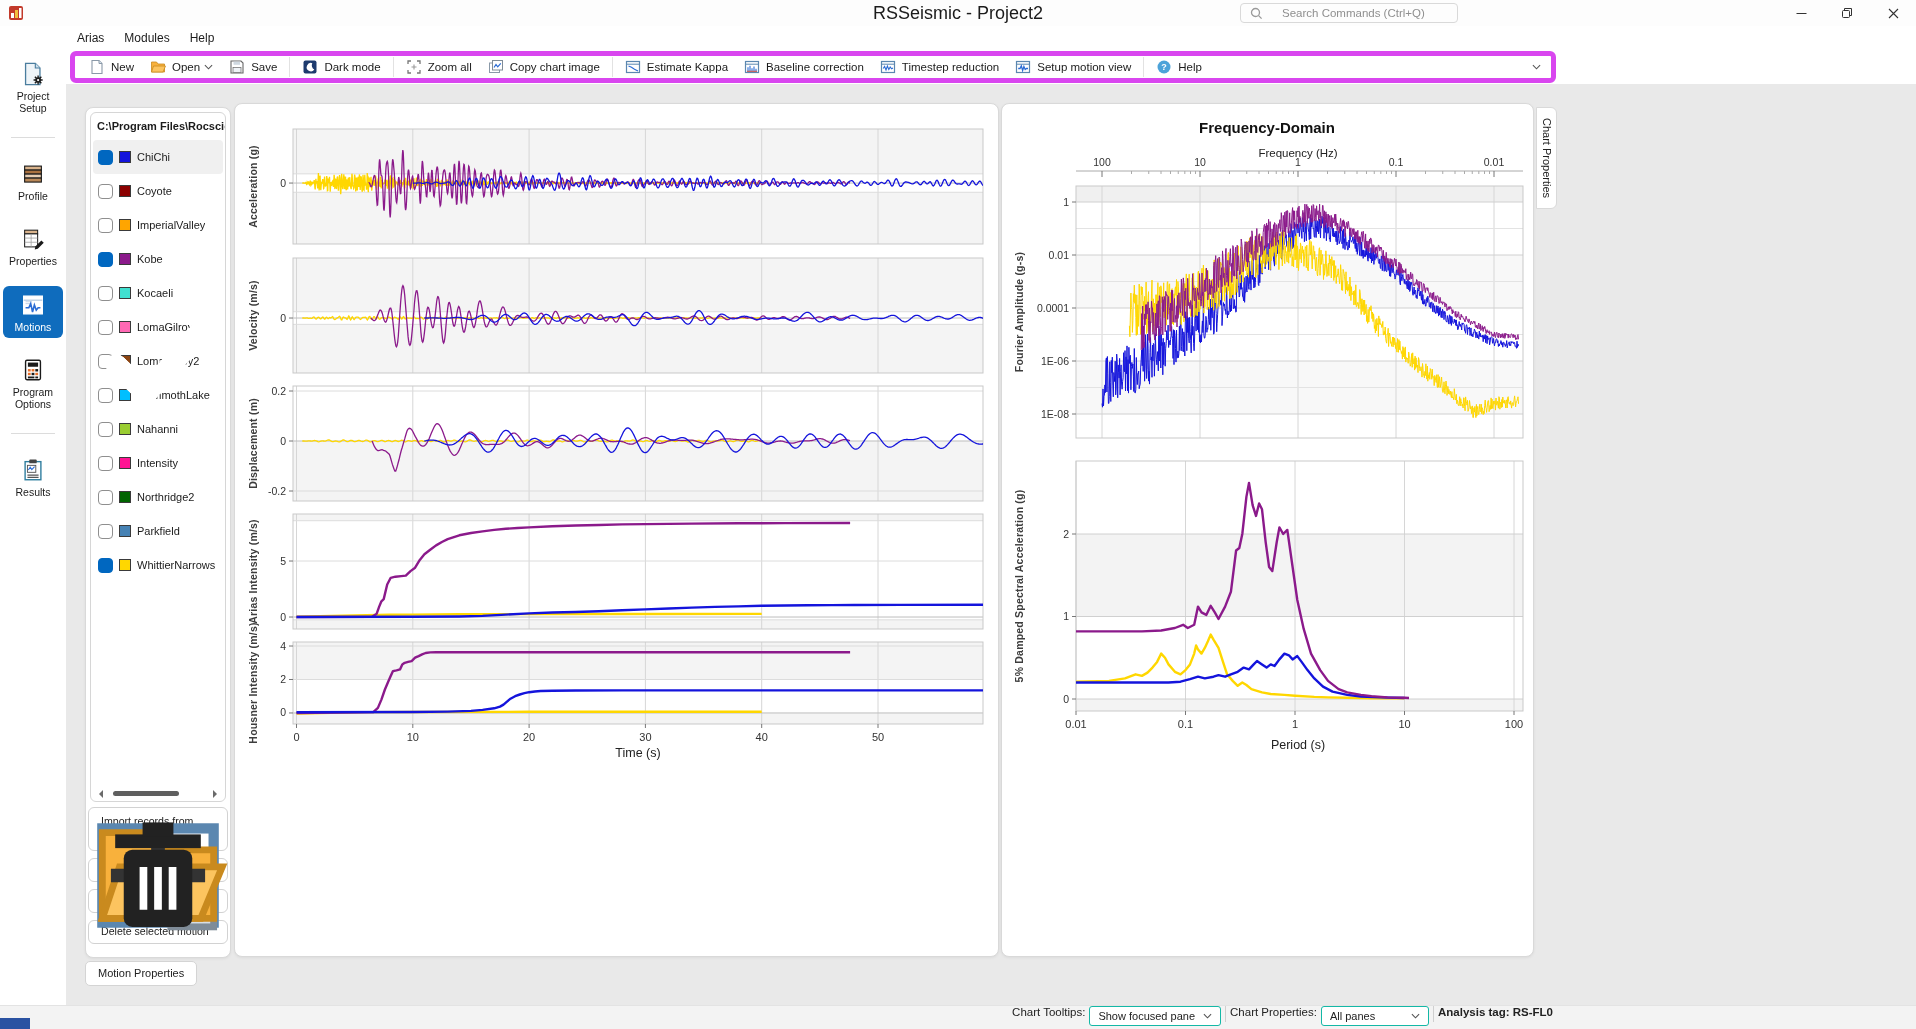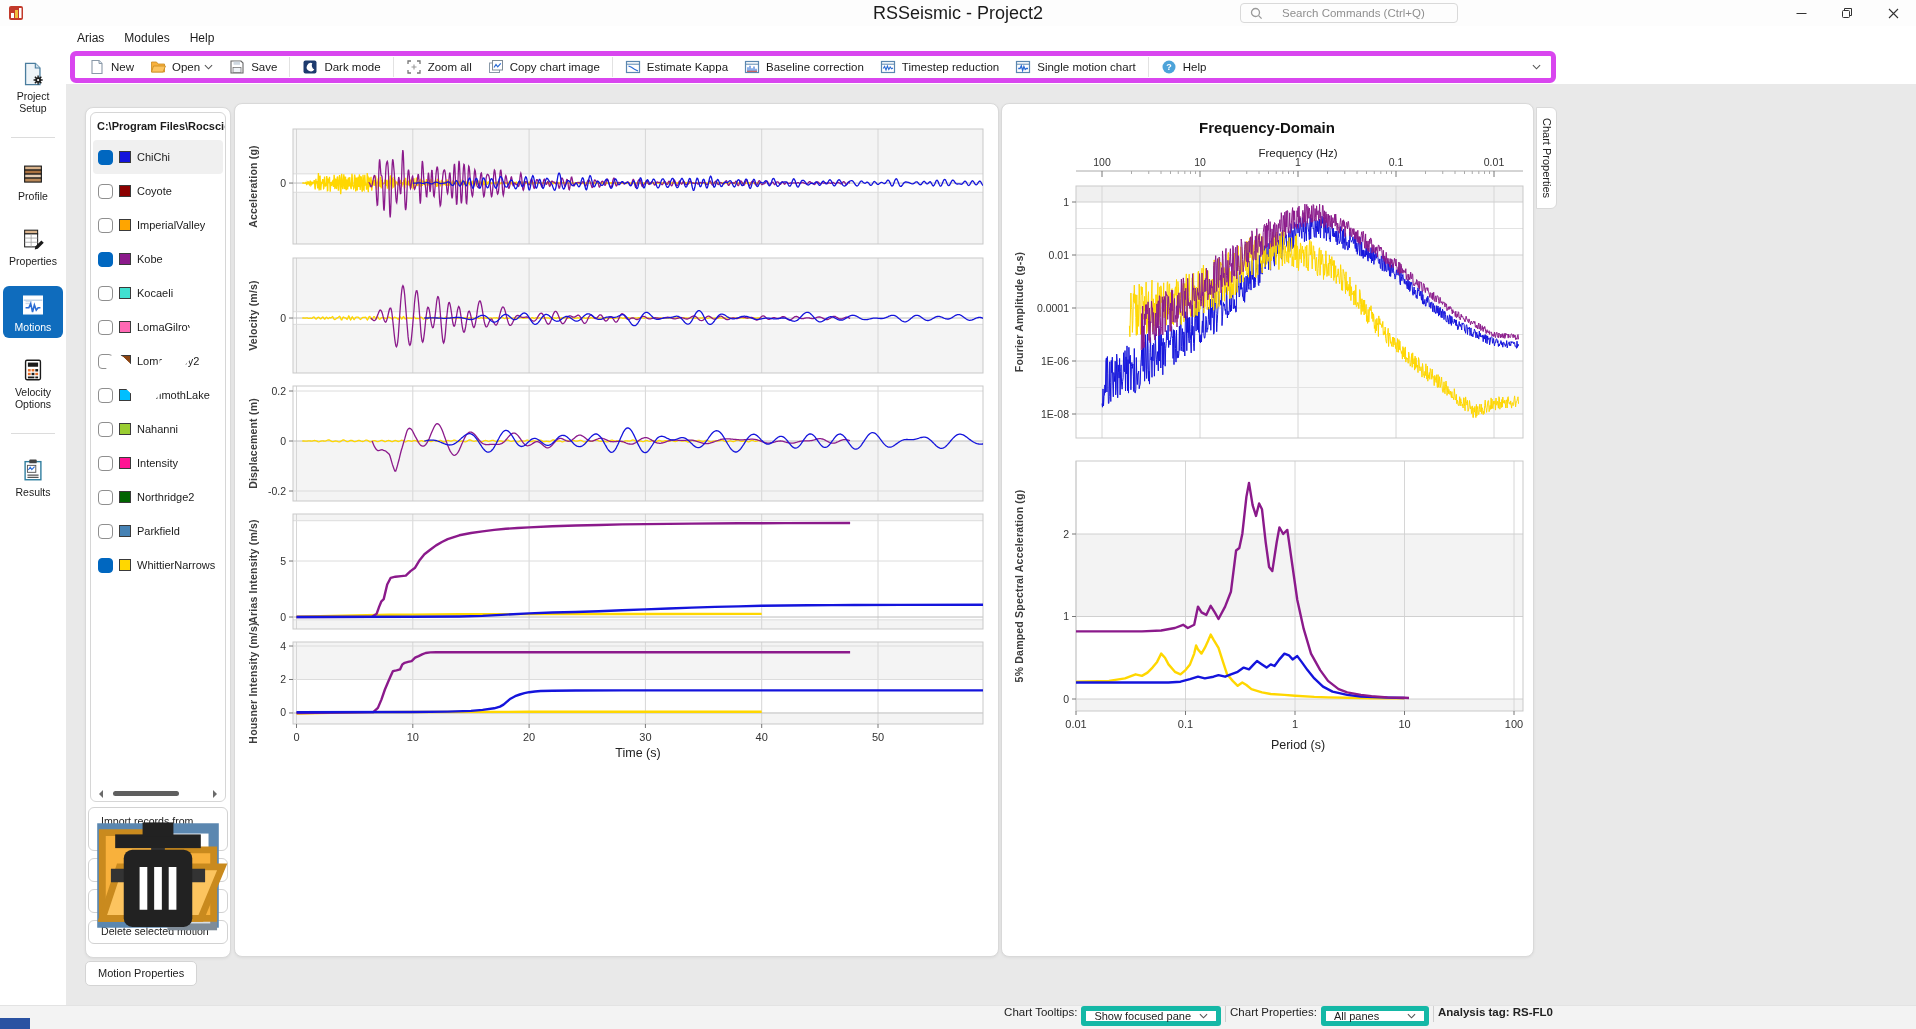--- a/index.html
+++ b/index.html
@@ -75,21 +75,21 @@
   
   .side-tab{position:absolute;left:1536px;top:107px;width:21px;padding:10px 3px;background:#fff;border:1px solid #d9d9d9;
             border-radius:0 6px 6px 0;writing-mode:vertical-rl;font-size:11px;color:#222;box-sizing:border-box;}
   .bottom-tab{position:absolute;left:85px;top:961px;height:23px;padding:0 12px;background:#fff;border:1px solid #d4d4d4;
               border-radius:5px;font-size:11px;line-height:23px;color:#222;}
   
   .statusbar{position:absolute;left:0;right:0;bottom:0;height:24px;background:#f3f3f3;border-top:1px solid #e3e3e3;
              display:flex;align-items:flex-start;justify-content:flex-end;padding-right:363px;gap:4px;font-size:11.5px;
              color:#222;box-sizing:border-box;}
   .sb-label{white-space:nowrap;}
-  .sb-select{height:20px;border:5px solid #14b8a6;border-radius:3px;background:#fff;display:flex;align-items:center;
+  .sb-select{height:20px;border:1px solid #14b8a6;border-radius:3px;background:#fff;display:flex;align-items:center;
              gap:8px;padding:0 8px;min-width:108px;justify-content:space-between;font-size:11px;box-sizing:border-box;}
   .sb-sep{width:1px;height:16px;background:#cfcfcf;}
   .analysis-tag{font-weight:bold;white-space:nowrap;}
   .taskbar-corner{position:absolute;left:0;bottom:0;width:30px;height:11px;background:#2a52a2;}
 </style>
 </head>
 <body>
 
 <div class="window">
 
@@ -233,21 +233,21 @@
         <span class="tb-label">Timestep reduction</span>
       </div>
       <div class="tb-btn">
         <span class="tb-icon">
           <svg viewBox="0 0 16 16">
             <rect x="1.5" y="2.5" width="13" height="11" fill="#fff" stroke="#5b87b0" stroke-width="1.2"></rect>
             <path d="M1.5 5.2h13" stroke="#5b87b0" stroke-width="1"></path>
             <polyline points="3.2,9.5 5,9.5 6.3,6.8 7.6,11.5 8.9,7.5 10.2,10.5 11.4,9.5 13,9.5" fill="none" stroke="#2b6cd4" stroke-width="1.3"></polyline>
           </svg>
         </span>
-        <span class="tb-label">Single motion chart</span>
+        <span class="tb-label">Setup motion view</span>
       </div>
       <div class="tb-sep"></div>
       <div class="tb-btn">
         <span class="tb-icon">
           <svg viewBox="0 0 16 16">
             <circle cx="8" cy="8" r="6.5" fill="#4da3d9"></circle>
             <text x="8" y="11.2" text-anchor="middle" font-size="9" font-weight="bold" fill="#fff">?</text>
           </svg>
         </span>
         <span class="tb-label">Help</span>
@@ -322,21 +322,21 @@
               <rect x="16.5" y="17" width="3" height="2.6"></rect>
             </g>
             <g fill="#1a1a1a">
               <rect x="16.5" y="13" width="3" height="2.6"></rect>
               <rect x="12.5" y="17" width="3" height="2.6"></rect>
               <rect x="8.5" y="21" width="7" height="2"></rect>
               <rect x="16.5" y="21" width="3" height="2"></rect>
             </g>
           </svg>
         </div>
-        <div class="rail-label">Velocity Options</div>
+        <div class="rail-label">Program Options</div>
       </div>
       <div class="rail-sep"></div>
       <div class="rail-item">
         <div class="rail-icon">
           <svg viewBox="0 0 28 28">
             <rect x="5.5" y="5" width="17" height="19.5" fill="#fff" stroke="#2e7d9e" stroke-width="1.5"></rect>
             <rect x="10" y="2.8" width="8" height="4" rx="1" fill="#444"></rect>
             <rect x="8" y="9" width="9" height="7.5" fill="#fff" stroke="#555" stroke-width="1"></rect>
             <polyline points="9,14 11,11 12.7,13.5 15.7,10.3" fill="none" stroke="#2b6cd4" stroke-width="1.2"></polyline>
             <path d="M8 19.5h12M8 22h12" stroke="#555" stroke-width="1.2"></path>

